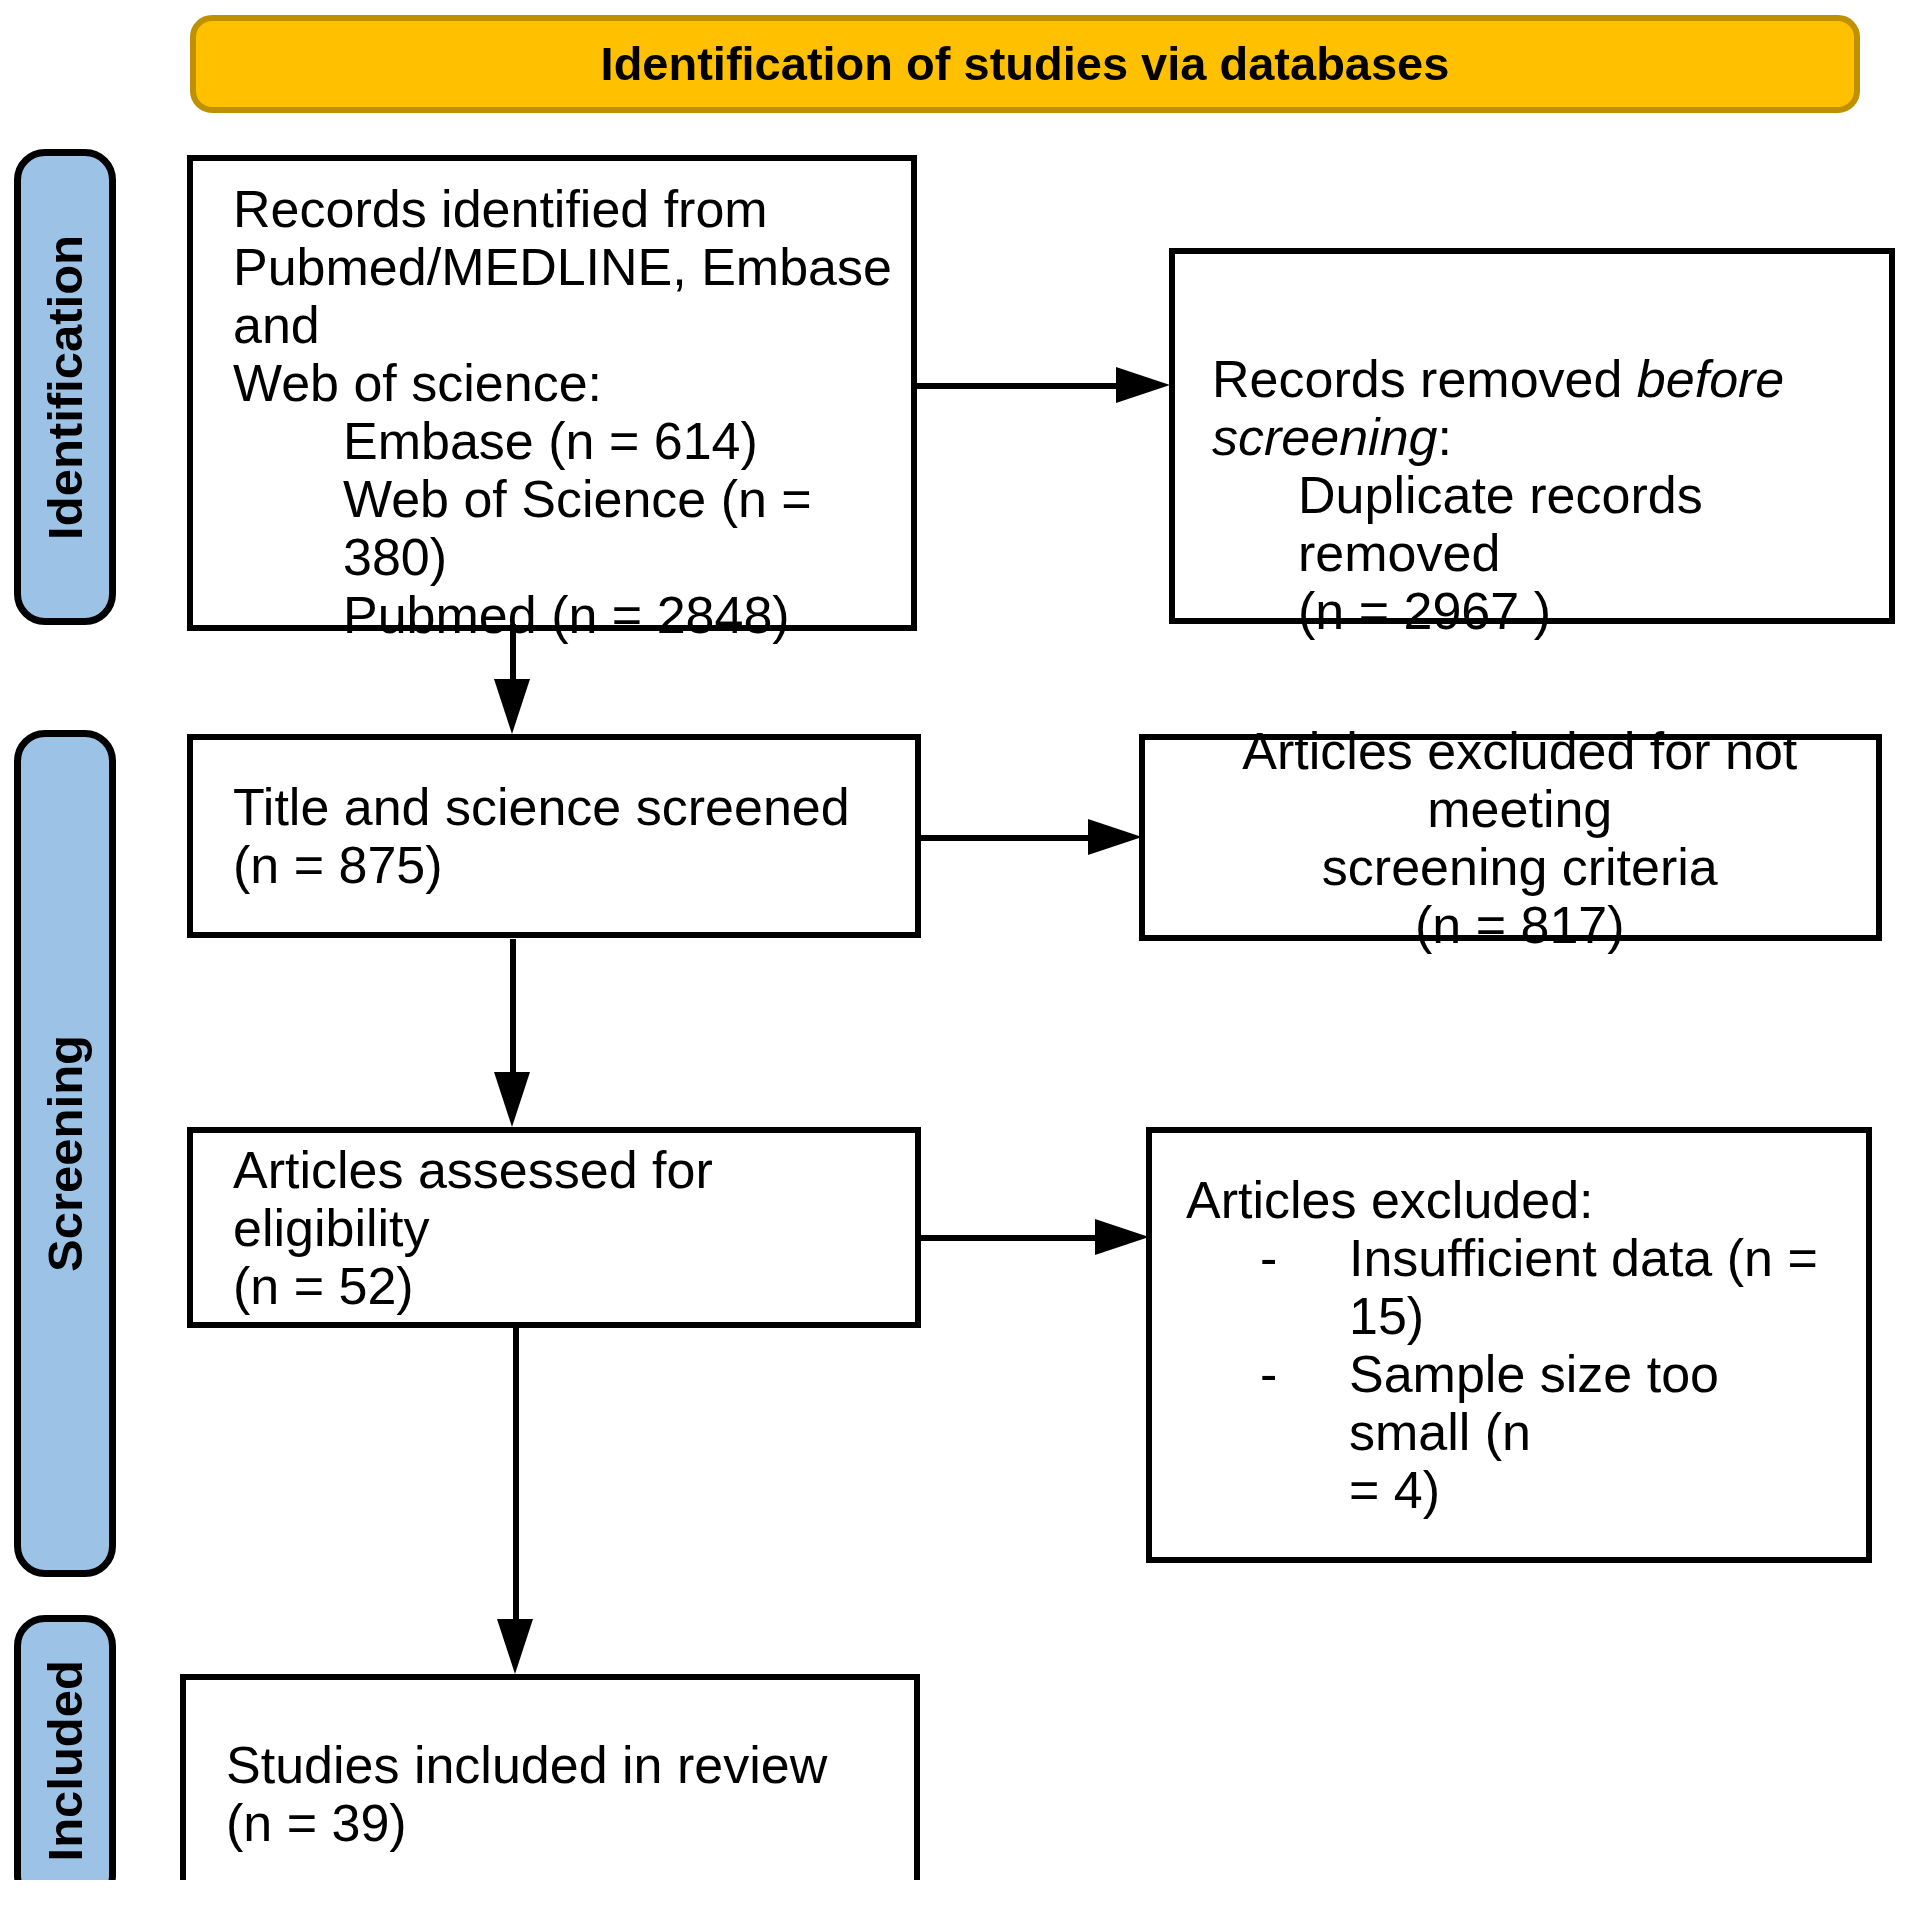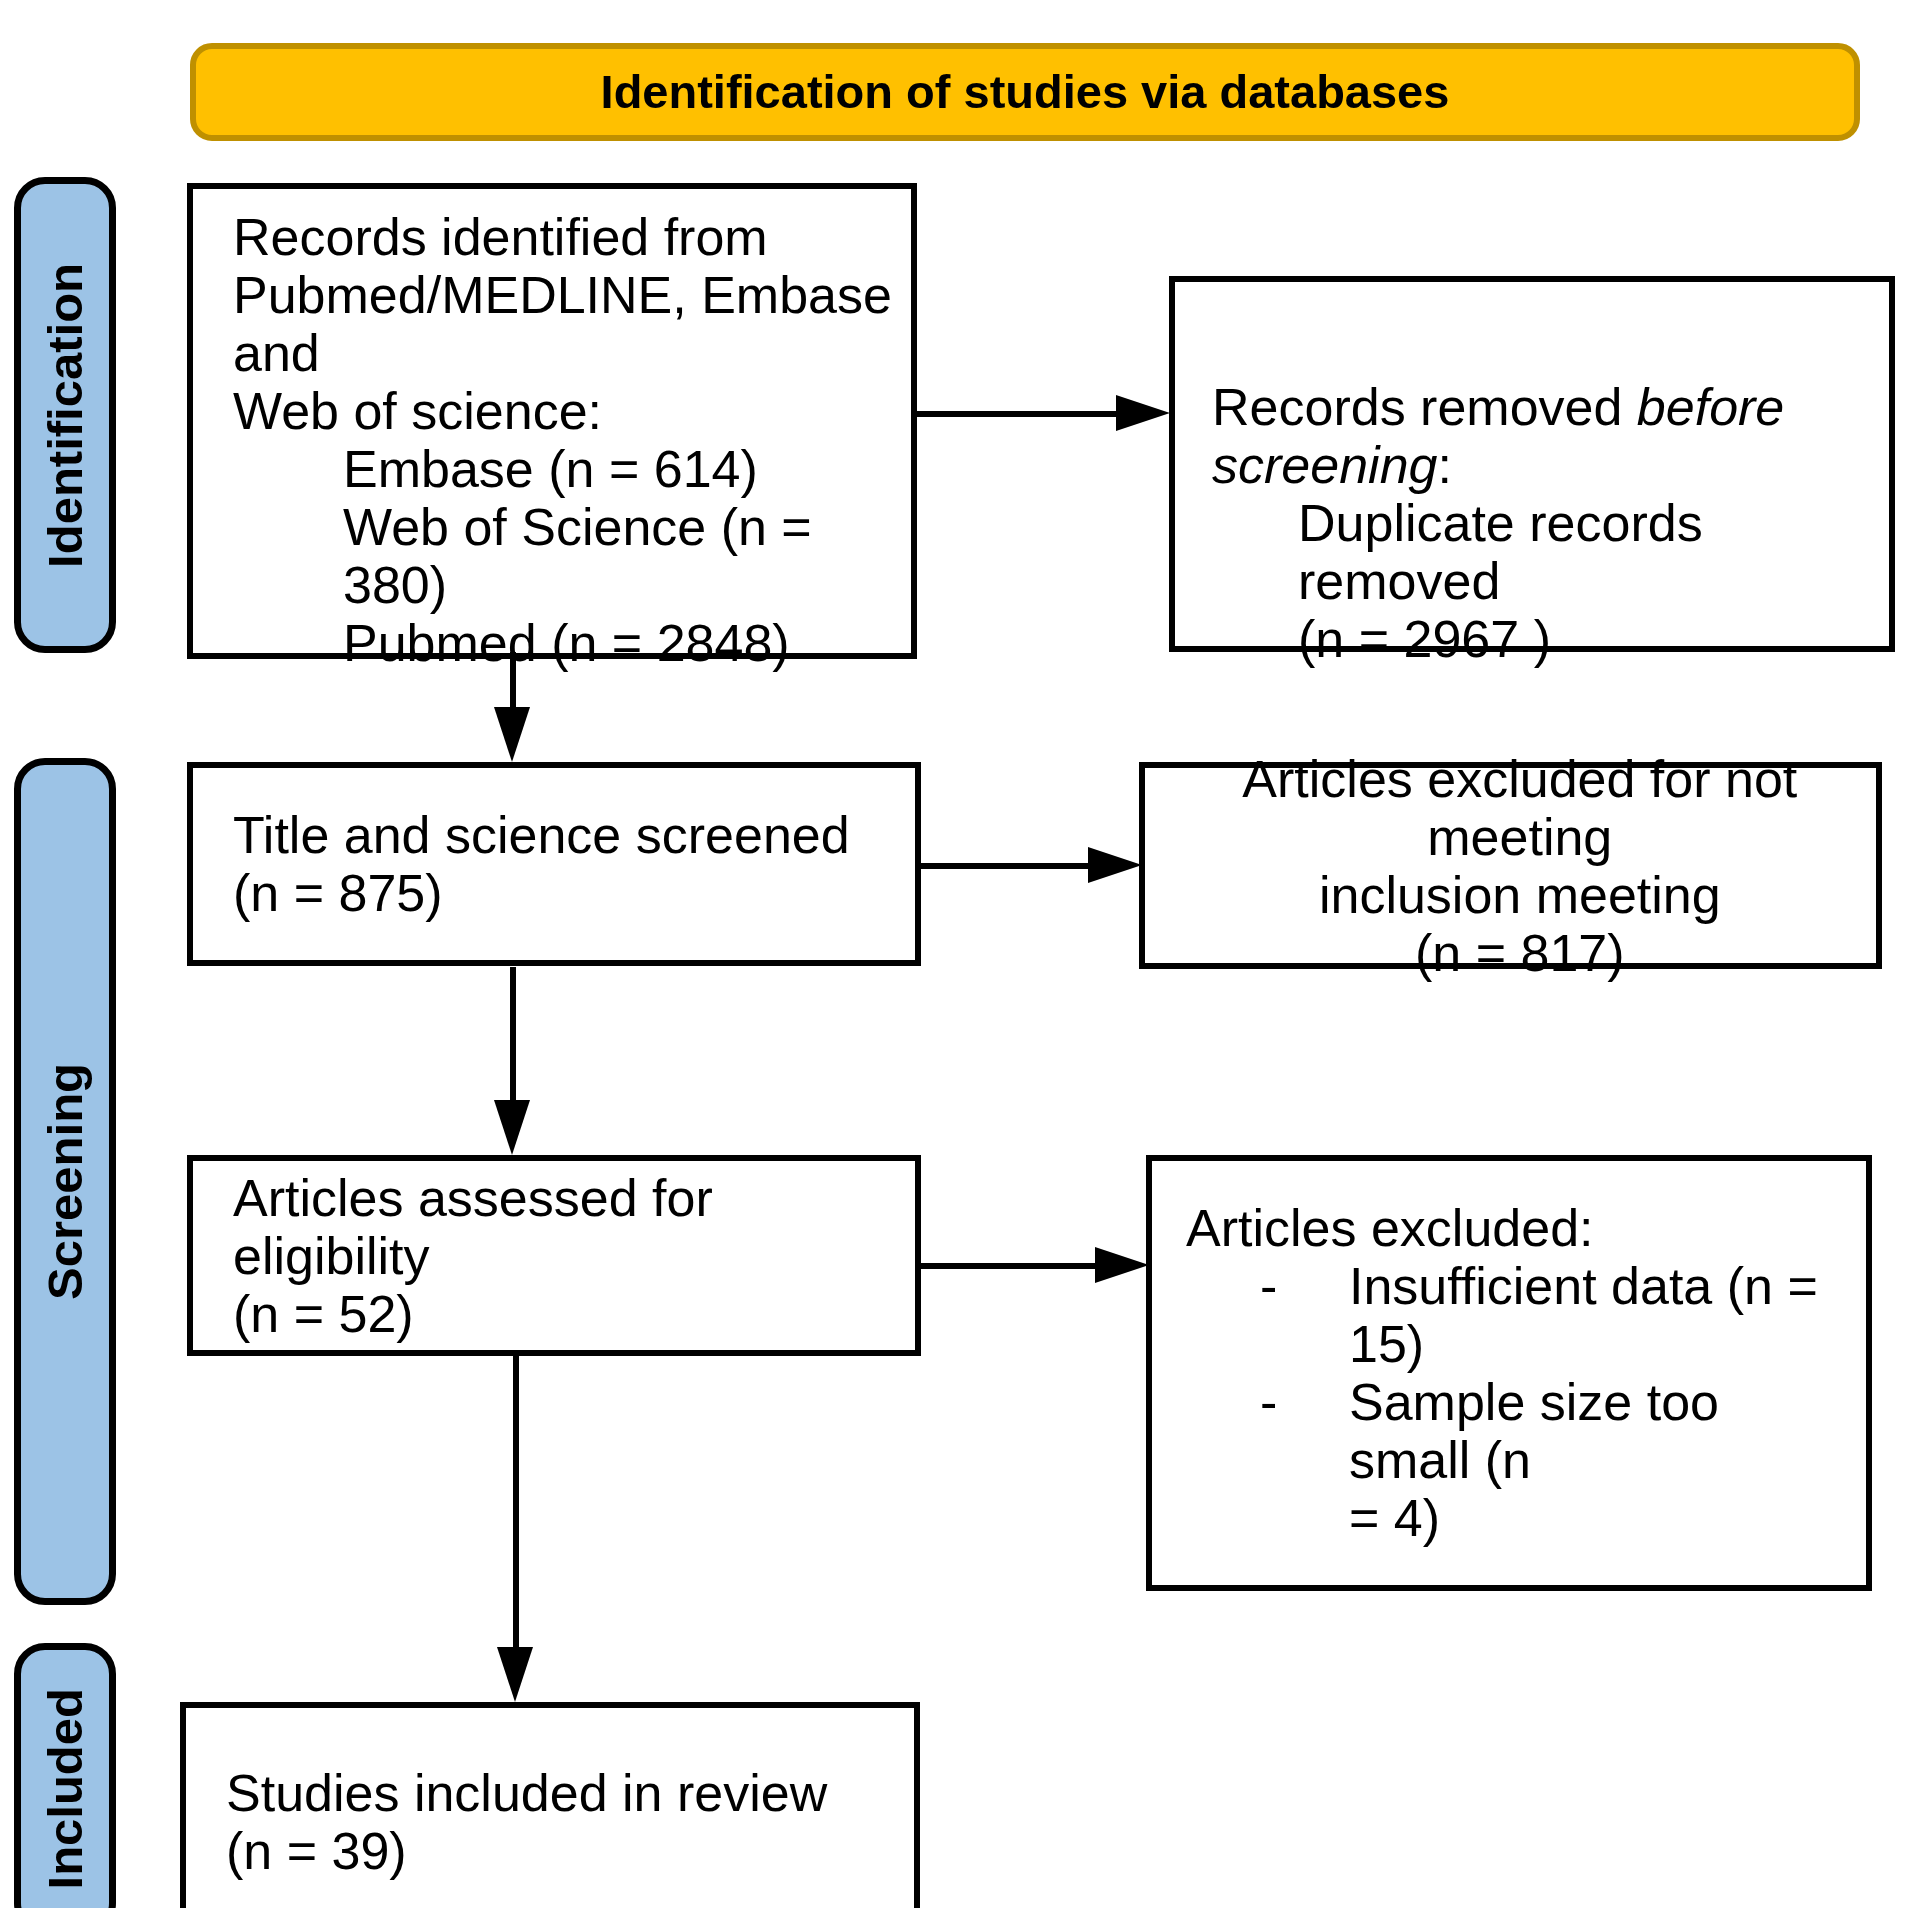--- a/index.html
+++ b/index.html
@@ -2,21 +2,20 @@
 <html style="font-size:9.8px"><head>
 <meta charset="utf-8">
 <style>
   html,body{margin:0;padding:0;background:#ffffff;}
   .canvas{
     position:relative;
     width:1910px;height:1880px;
     background:#ffffff;
     font-family:"Liberation Sans", sans-serif;
     color:#000000;
-    margin-top:28px;
   }
   
   .banner{
     position:absolute;left:190px;top:14.7px;width:1670px;height:98px;
     background:#FFC000;border:6.1px solid #BF9000;border-radius:22px;
     box-sizing:border-box;
     display:flex;align-items:center;justify-content:center;
     font-size:47px;font-weight:bold;
   }
   
@@ -98,21 +97,21 @@
     <div class="indent2">(n = 2967 )</div>
   </div>
 
   <div class="fbox b2">
     <div>Title and science screened</div>
     <div>(n = 875)</div>
   </div>
 
   <div class="fbox r2">
     <div>Articles excluded for not meeting</div>
-    <div>inclusion meeting</div>
+    <div>screening criteria</div>
     <div>(n = 817)</div>
   </div>
 
   <div class="fbox b3">
     <div>Articles assessed for eligibility</div>
     <div>(n = 52)</div>
   </div>
 
   <div class="fbox r3">
     <div>Articles excluded:</div>

